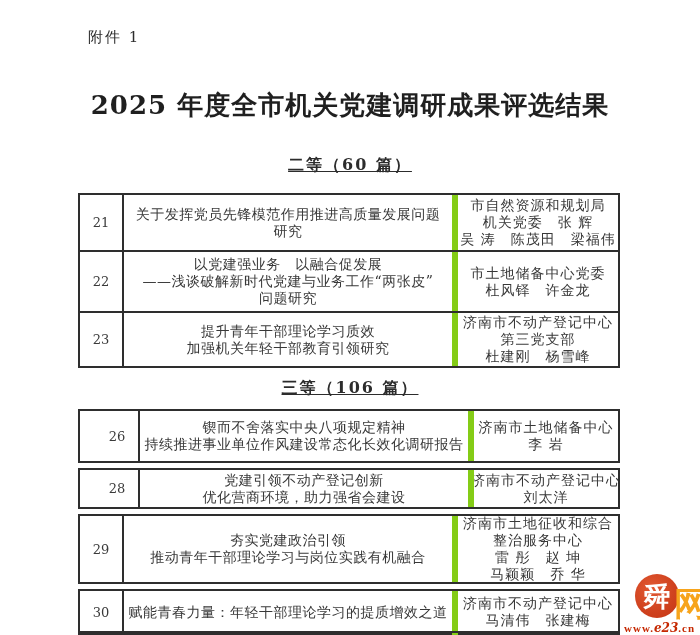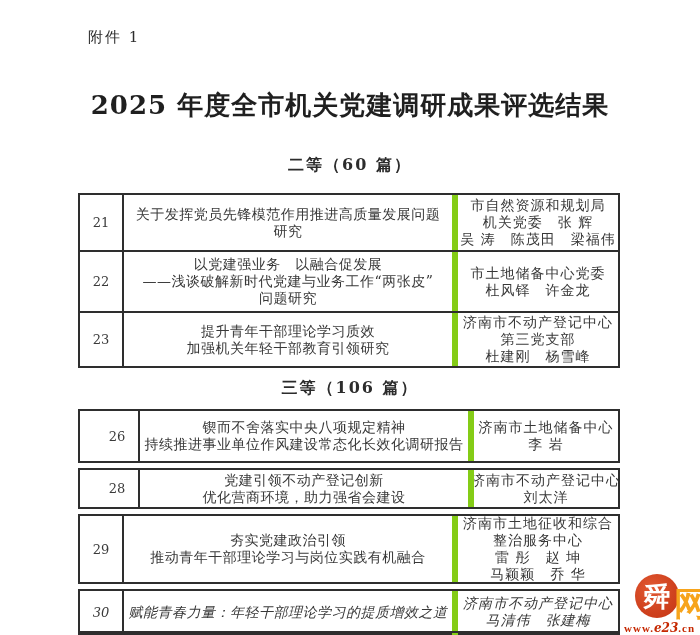--- a/index.html
+++ b/index.html
@@ -6,21 +6,21 @@
   body{
     width:700px;height:635px;position:relative;overflow:hidden;
     background:#ffffff;color:#373737;
     font-family:"DejaVu Serif","Liberation Serif",serif;
   }
   .abs{position:absolute;}
   .attachment{left:88px;top:28px;font-size:15px;letter-spacing:2px;color:#2c2c2c;}
   .doc-title{left:0;top:88px;width:700px;text-align:center;font-size:26px;font-weight:bold;
     color:#1f1f1f;letter-spacing:1px;}
   .section-heading{left:0;width:700px;text-align:center;font-size:16px;font-weight:bold;
-    letter-spacing:2px;color:#2c2c2c;}
+    letter-spacing:2px;color:#2c2c2c;text-decoration:underline;}
   .heading-2{top:155px;}
   .heading-3{top:378px;}
   .tbl{left:78px;width:542px;border:2px solid #2e2e2e;box-sizing:border-box;}
   .row{display:flex;box-sizing:border-box;}
   .row + .row{border-top:2px solid #2e2e2e;}
   .cell{box-sizing:border-box;display:flex;flex-direction:column;justify-content:center;
     align-items:center;font-size:14px;overflow:hidden;}
   .num-cell{width:44px;border-right:2px solid #2e2e2e;font-size:13px;color:#3a3a3a;}
   .title-cell{width:334px;border-right:6px solid #84cc16;letter-spacing:0.5px;}
   .unit-cell{flex:1;letter-spacing:1px;}
@@ -126,21 +126,21 @@
     <div class="cell unit-cell">
       <div class="line">济南市土地征收和综合</div>
       <div class="line">整治服务中心</div>
       <div class="line">雷 彤　赵 坤</div>
       <div class="line">马颖颖　乔 华</div>
     </div>
   </div>
 </div>
 
 <div class="abs tbl" style="top:589px;">
-  <div class="row" style="height:42px;font-style:italic;">
+  <div class="row" style="height:42px;">
     <div class="cell num-cell">30</div>
     <div class="cell title-cell">
       <div class="line">赋能青春力量：年轻干部理论学习的提质增效之道</div>
     </div>
     <div class="cell unit-cell">
       <div class="line">济南市不动产登记中心</div>
       <div class="line">马清伟　张建梅</div>
     </div>
   </div>
 </div>

